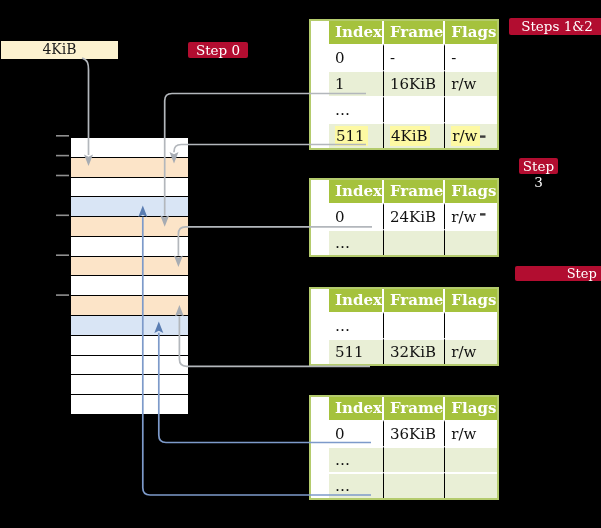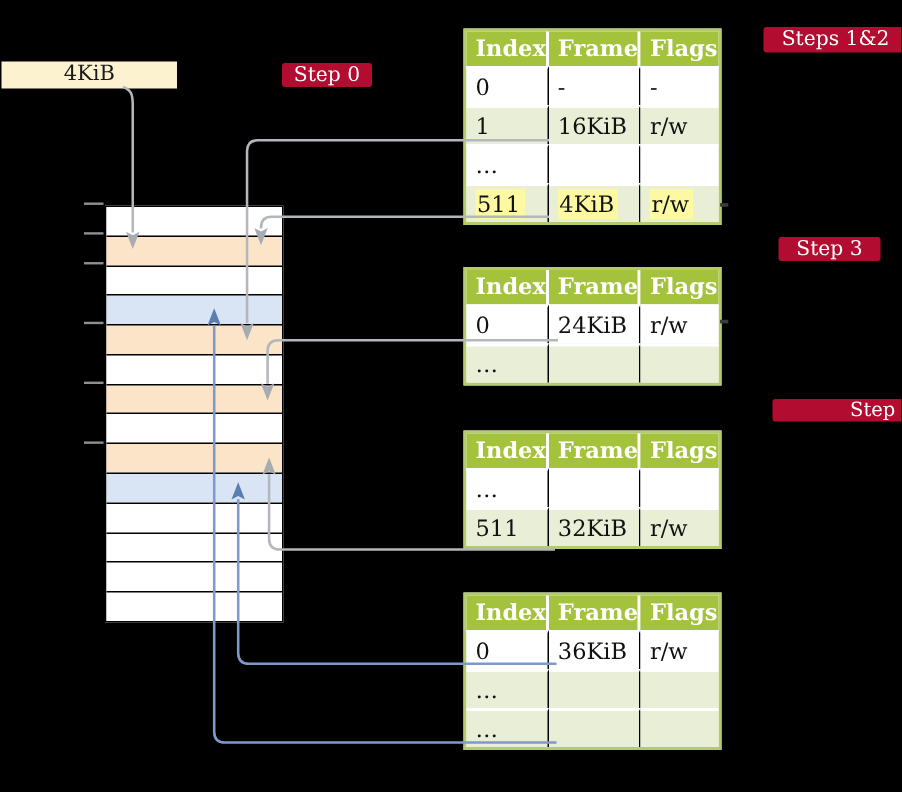--- a/index.html
+++ b/index.html
@@ -13,36 +13,36 @@
     background:var(--cream,#fcf2d0);color:#1a1a1a;font-size:14px;line-height:17.5px;
     text-align:center;z-index:3;
   }
   
   .badge{
     position:absolute;background:var(--accent-red,#b20d30);color:#fff;
     text-align:center;border-radius:2px;font-size:13.5px;z-index:3;
   }
   #badge-step0{left:188px;top:42px;width:60px;height:16px;line-height:16px;text-align:center;}
   #badge-steps12{left:481px;top:18px;width:96px;height:17px;line-height:17px;border-radius:2px 0 0 2px;margin-left:28px;}
-  #badge-step3{left:519px;top:158px;width:68px;height:16px;line-height:16px;}
+  #badge-step3{left:519px;top:158px;width:39px;height:16px;line-height:16px;}
   #badge-step4{left:515px;top:266px;width:58px;height:15px;line-height:15px;font-size:13px;padding-left:44px;}
   
   #memory-column{
     position:absolute;left:70px;top:137px;width:117px;height:276px;
     border:1.4px solid #000;display:flex;flex-direction:column;z-index:2;background:#fff;
   }
   .memory-row{flex:1;border-top:1.4px solid #000;}
   .memory-row:first-child{border-top:none;}
   .row-white{background:#ffffff;}
   .row-orange{background:var(--frame-orange,#fce4c8);}
   .row-blue{background:var(--frame-blue,#d9e5f5);}
   
   .page-table{
     position:absolute;left:309px;border:2px solid var(--border-olive,#b4cb6d);
-    background:#fff;z-index:2;
+    background:#fff;z-index:2;padding-left:18px;
   }
   .pt0{top:19px}.pt1{top:178px}.pt2{top:287px}.pt3{top:395px}
   .page-table table{border-collapse:separate;border-spacing:0;table-layout:fixed;}
   .page-table col.c0{width:53px}
   .page-table col.c1{width:59px}
   .page-table col.c2{width:52px}
   .page-table th{
     background:var(--header-green,#a5c23d);color:#fff;font-size:15px;font-weight:bold;
     text-align:left;padding:0 0 0 6px;height:23px;line-height:23px;
   }

